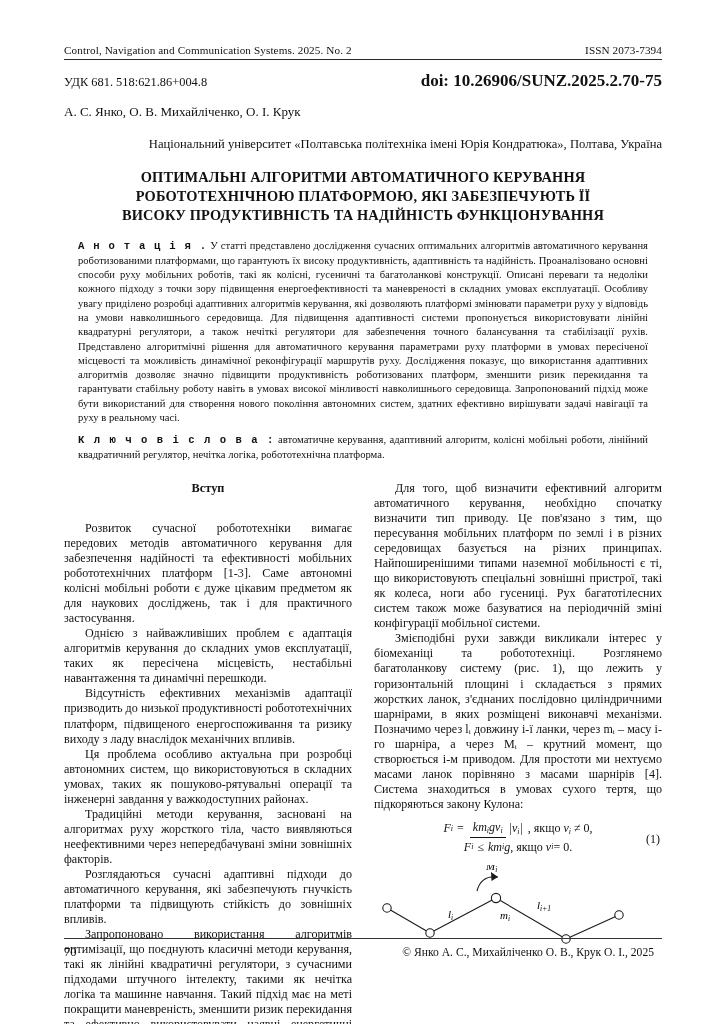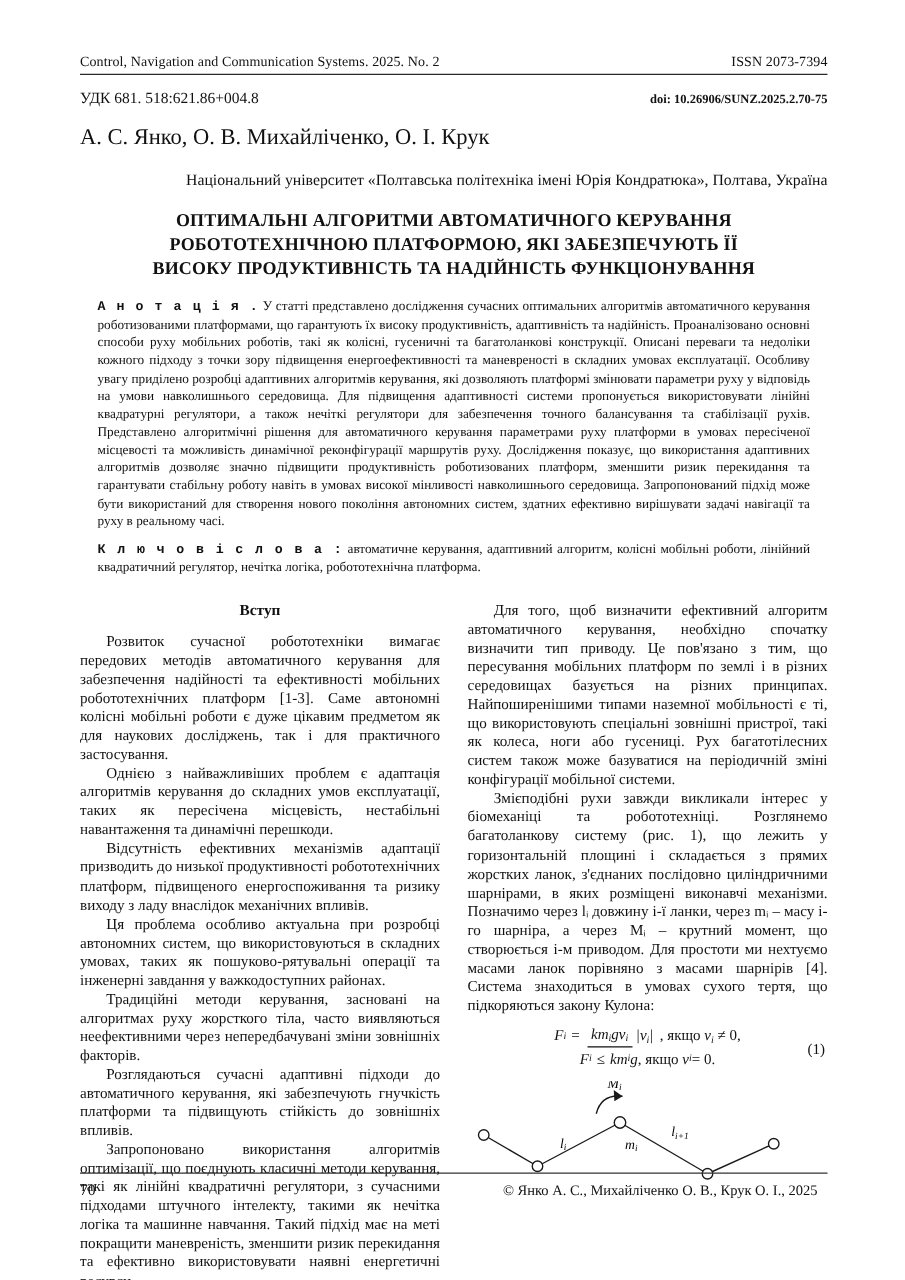--- a/index.html
+++ b/index.html
@@ -41,25 +41,25 @@
   
   .udk-row {
     display: flex;
     justify-content: space-between;
     align-items: baseline;
     font-size: 12.4px;
     margin-bottom: 13px;
   }
   .doi {
     font-weight: bold;
-    font-size: 10px;
+    font-size: 17px;
   }
 
   .authors {
-    font-size: 18px;
+    font-size: 13px;
     margin-bottom: 17px;
   }
   .affil {
     font-size: 12.6px;
     margin-bottom: 16px;
     text-align: right;
   }
 
   
   .title {
@@ -105,21 +105,21 @@
     hyphens: manual;
   }
   .sec-head {
     text-align: center;
     font-weight: bold;
     font-size: 12.3px;
     line-height: 1.3;
     margin: 0 0 5px 0;
   }
   .sec-head span { display: block; }
-  .sec-head.single { margin-bottom: 9px; }
+  .sec-head.single { margin-bottom: 24px; }
 
   
   .formula {
     position: relative;
     margin: 8px 0 2px 0;
     font-family: "Liberation Serif", serif;
     font-size: 12px;
   }
   .fline {
     display: flex;

